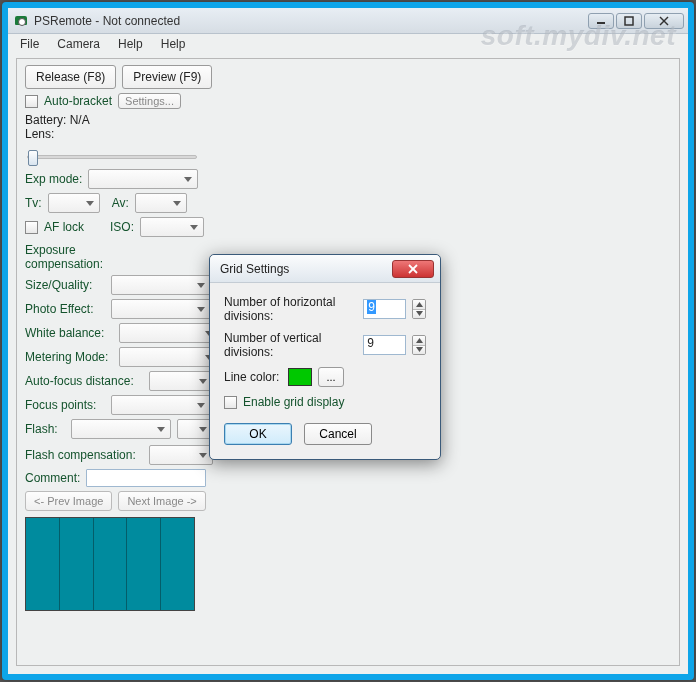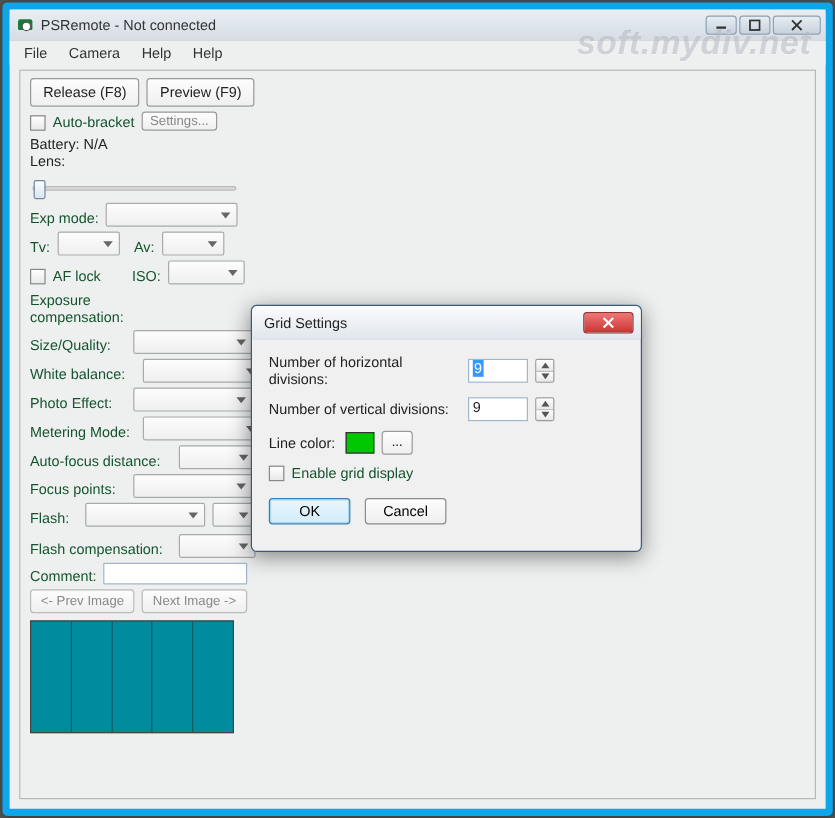--- a/index.html
+++ b/index.html
@@ -23,21 +23,21 @@
 .winbtns { display:flex; gap:2px; }
 .winbtn { width:26px; height:16px; background:linear-gradient(#e6edf3,#c8d2db); border:1px solid #8fa0b0; border-radius:3px; display:flex; align-items:center; justify-content:center; font-size:10px; color:#333; }
 .winbtn.close { width:40px; background:linear-gradient(#e6edf3,#c8d2db); }
 .winbtn svg { width:10px; height:10px; }
 
 .menubar { height:20px; background:#eef0f0; padding:0 4px; display:flex; align-items:center; font-size:12px; color:#333; gap:2px; }
 .menubar span { padding:12px 8px; cursor:default; }
 
 .client { position:absolute; left:8px; top:50px; right:8px; bottom:8px; background:#eef0f0; border:1px solid #b8b8b8; padding:6px 8px; }
 
-.row { display:flex; align-items:flex-end; gap:6px; margin-bottom:4px; font-size:12px; color:#222; }
+.row { display:flex; align-items:center; gap:6px; margin-bottom:4px; font-size:12px; color:#222; }
 .btn { background:linear-gradient(#fdfdfd,#efefef); border:1px solid #9a9a9a; border-radius:3px; padding:4px 10px; font-size:12px; color:#222; }
 .btn.small { padding:1px 6px; font-size:11px; color:#888; }
 .chk { width:13px; height:13px; background:linear-gradient(#fff,#e8e8e8); border:1px solid #888; display:inline-block; }
 .txt { font-size:12px; color:#222; }
 .lbl { font-size:12px; color:#14532d; }
 .slider-track { width:170px; height:4px; background:#d8d8d8; border:1px solid #bcbcbc; border-radius:2px; position:relative; margin:14px 0 10px 2px; }
 .slider-thumb { position:absolute; left:0; top:-6px; width:10px; height:16px; background:linear-gradient(#fefefe,#d8e4ef); border:1px solid #6f88a0; border-radius:2px; }
 
 .combo { height:20px; background:linear-gradient(#fdfdfd,#efefef); border:1px solid #aaa; border-radius:2px; position:relative; display:inline-block; }
 .combo::after { content:""; position:absolute; right:5px; top:7px; border-left:4px solid transparent; border-right:4px solid transparent; border-top:5px solid #666; }
@@ -50,21 +50,21 @@
 
 .preview-area { width:170px; height:94px; background:#008b9e; border:1px solid #444; margin-top:6px; display:flex; }
 .preview-area div { flex:1; border-right:1px solid #045d69; }
 .preview-area div:last-child { border-right:none; }
 
 
 .watermark { position:absolute; right:12px; top:12px; font-size:28px; font-weight:600; color:rgba(140,150,160,0.35); font-style:italic; letter-spacing:0.5px; text-shadow:0 1px 0 rgba(255,255,255,0.3); }
 
 
 .dialog {
-  position:absolute; left:209px; top:254px; width:326px; height:206px;
+  position:absolute; left:209px; top:254px; width:232px; height:206px;
   background:#f0f0f0; border:1px solid #3a5a7a; border-radius:5px;
   box-shadow:0 4px 18px rgba(0,0,0,0.45);
 }
 .dlg-title { height:28px; background:linear-gradient(#fbfcfd,#e0e7ee); border-bottom:1px solid #c4ccd4; border-radius:5px 5px 0 0; display:flex; align-items:center; padding:0 6px 0 10px; font-size:12px; color:#222; }
 .dlg-title .spacer{flex:1}
 .dlg-close { width:42px; height:18px; background:linear-gradient(#e77,#c33); border:1px solid #933; border-radius:3px; display:flex; align-items:center; justify-content:center; }
 .dlg-close svg{width:10px;height:10px}
 
 .dlg-body { padding:12px 14px 10px 14px; font-size:12px; color:#222; }
 .dlg-row { display:flex; align-items:center; margin-bottom:8px; gap:6px; }
@@ -152,25 +152,25 @@
         <span class="combo w64"></span>
     </div>
     <div class="row" style="margin-top:6px">
         <span class="lbl" style="width:130px">Exposure compensation:</span>
       </div>
     <div class="row">
         <span class="lbl" style="width:80px">Size/Quality:</span>
         <span class="combo w100"></span>
       </div>
     <div class="row">
+        <span class="lbl" style="width:80px">Photo Effect:</span>
+        <span class="combo w100"></span>
+      </div>
+    <div class="row">
         <span class="lbl" style="width:88px">White balance:</span>
-        <span class="combo w100"></span>
-      </div>
-    <div class="row">
-        <span class="lbl" style="width:80px">Photo Effect:</span>
         <span class="combo w100"></span>
       </div>
     <div class="row">
         <span class="lbl" style="width:88px">Metering Mode:</span>
         <span class="combo w100"></span>
       </div>
     <div class="row">
         <span class="lbl" style="width:118px">Auto-focus distance:</span>
         <span class="combo w64"></span>
       </div>

